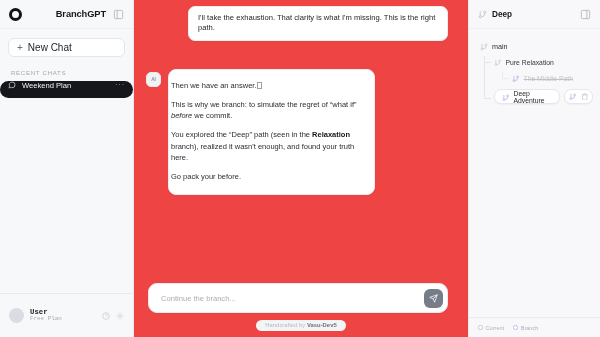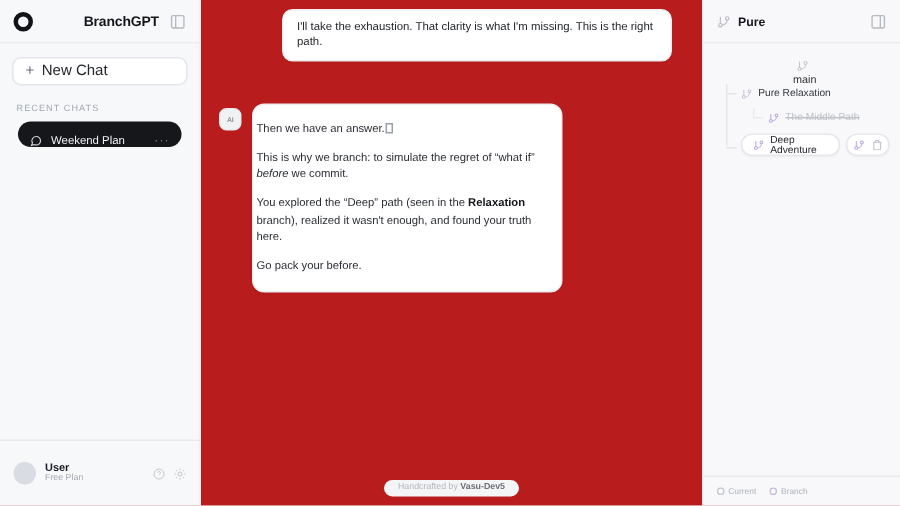--- a/index.html
+++ b/index.html
@@ -47,45 +47,45 @@
     gap: 5px; padding: 0 8px; cursor: pointer;
   }
   .new-chat .plus { font-size: 10px; color: #6a6f78; line-height: 1; }
   .new-chat .lbl { font-size: 10px; color: #23262b; font-weight: 500; }
 
   .recent-label {
     font-size: 6.1px; color: #a3a8b0; letter-spacing: 0.7px;
     text-transform: uppercase; margin: 12px 0 5px 11px; font-weight: 500;
   }
   .chat-item {
-    margin: 0 12px; height: 17px; border-radius: 9px;
-    background: #15171b; display: flex; align-items: flex-end;
+    margin: 0 0; height: 17px; border-radius: 9px;
+    background: #15171b; display: flex; align-items: flex-start;
     gap: 6px; padding: 0 8px; cursor: pointer;
   }
   .chat-item .cicon { color: #d4d7dc; display: flex; }
   .chat-item .clbl { font-size: 7.6px; color: #f2f3f5; flex: 1; }
   .chat-item .dots { font-size: 8px; color: #7f848c; letter-spacing: 0.7px; line-height: 1; }
 
   .sb-spacer { flex: 1; }
   .sb-footer {
     border-top: 1px solid #e8eaed; height: 44px;
-    display: flex; align-items: center; padding: 0 9px; gap: 6px;
+    display: flex; align-items: center; padding: 0 9px; gap: 6px; font-family: Liberation Mono, monospace;
   }
   .avatar {
     width: 15px; height: 15px; border-radius: 50%;
     background: #d9dce2; flex: 0 0 15px;
   }
   .uinfo { flex: 1; line-height: 1.15; }
   .uname { font-size: 7.3px; font-weight: bold; color: #1b1e23; }
   .uplan { font-size: 5.9px; color: #a5aab2; }
   .fbtn { color: #c2c6cd; display: flex; cursor: pointer; }
 
   
   .main {
-    flex: 1; height: 337px; background: #b91c1c;
+    flex: 1; height: 337px; background: #ef4444;
     display: flex; flex-direction: column; position: relative;
   }
   .thread {
     flex: 1; overflow: hidden; padding: 6px 20px 0 8px;
   }
   .msg-user { display: flex; justify-content: flex-end; }
   .bubble-user {
     background: #fff; border: 1px solid #ebedf0; border-radius: 7px;
     padding: 6px 9px; max-width: 260px;
     font-size: 7.6px; color: #23262b; line-height: 1.35;
@@ -152,21 +152,21 @@
     height: 29px; display: flex; align-items: center;
     padding: 0 8px 0 9px; gap: 5px; border-bottom: 1px solid #edeef1;
   }
   .tp-title { font-size: 8.2px; font-weight: bold; color: #16181d; flex: 1; }
   .branch-ic { color: #b9bcc4; display: flex; }
   .tp-body { flex: 1; padding: 11px 7px 0 7px; overflow: hidden; }
 
   .node { display: flex; align-items: center; height: 13px; position: relative; }
   .node .nic { display: flex; margin-right: 4px; flex: 0 0 auto; }
   .node .nlbl { font-size: 6.8px; color: #33373d; white-space: nowrap; }
-  .node-root { margin-left: 4px; flex-direction: column; }
+  .node-root { margin-left: 4px; }
   .node-root .nlbl { font-size: 7.2px; color: #2b2e34; }
 
   .branch-wrap { position: relative; }
   .branch-wrap::before {
     content: ""; position: absolute; left: 8px; top: 0; bottom: 7px;
     width: 1px; background: #e3e5e9;
   }
   .child { position: relative; padding-left: 18px; margin-top: 3px; }
   .child::before {
     content: ""; position: absolute; left: 8px; top: 6px;
@@ -300,39 +300,50 @@
             <span>This is why we branch: to simulate the regret of “what if” </span><i>before</i><span> we commit.</span>
           </p>
           <p>
             <span>You explored the “Deep” path (seen in the </span><b>Relaxation</b><span> branch), realized it wasn't enough, and found your truth here.</span>
           </p>
           <p>Go pack your before.</p>
         </div>
       </div>
     </div>
 
+    <div class="composer">
+      <div class="input-wrap">
+        <input type="text" placeholder="Continue the branch..." style="">
+        <div class="send-btn">
+          <svg width="9" height="9" viewBox="0 0 24 24" fill="none" stroke="currentColor" stroke-width="2" stroke-linejoin="round">
+            <path d="M22 2 11 13"></path>
+              <path d="M22 2 15 22l-4-9-9-4 20-7z"></path>
+          </svg>
+        </div>
+      </div>
+    </div>
 
     <div class="footer-credit">
       <div class="credit-pill">
         <span>Handcrafted by </span><b>Vasu-Dev5</b>
       </div>
     </div>
   </main>
 
   <aside class="tree-panel">
     <div class="tp-header">
       <span class="branch-ic">
         <svg width="9" height="9" viewBox="0 0 24 24" fill="none" stroke="currentColor" stroke-width="2">
           <line x1="6" y1="3" x2="6" y2="15"></line>
             <circle cx="18" cy="6" r="3"></circle>
             <circle cx="6" cy="18" r="3"></circle>
           <path d="M18 9a9 9 0 0 1-9 9"></path>
         </svg>
       </span>
-      <span class="tp-title">Pure</span>
+      <span class="tp-title">Deep</span>
       <span class="icon-btn">
         <svg width="11" height="11" viewBox="0 0 24 24" fill="none" stroke="currentColor" stroke-width="2">
           <rect x="3" y="3" width="18" height="18" rx="2"></rect>
             <line x1="15" y1="3" x2="15" y2="21"></line>
         </svg>
       </span>
     </div>
 
     <div class="tp-body">
 

